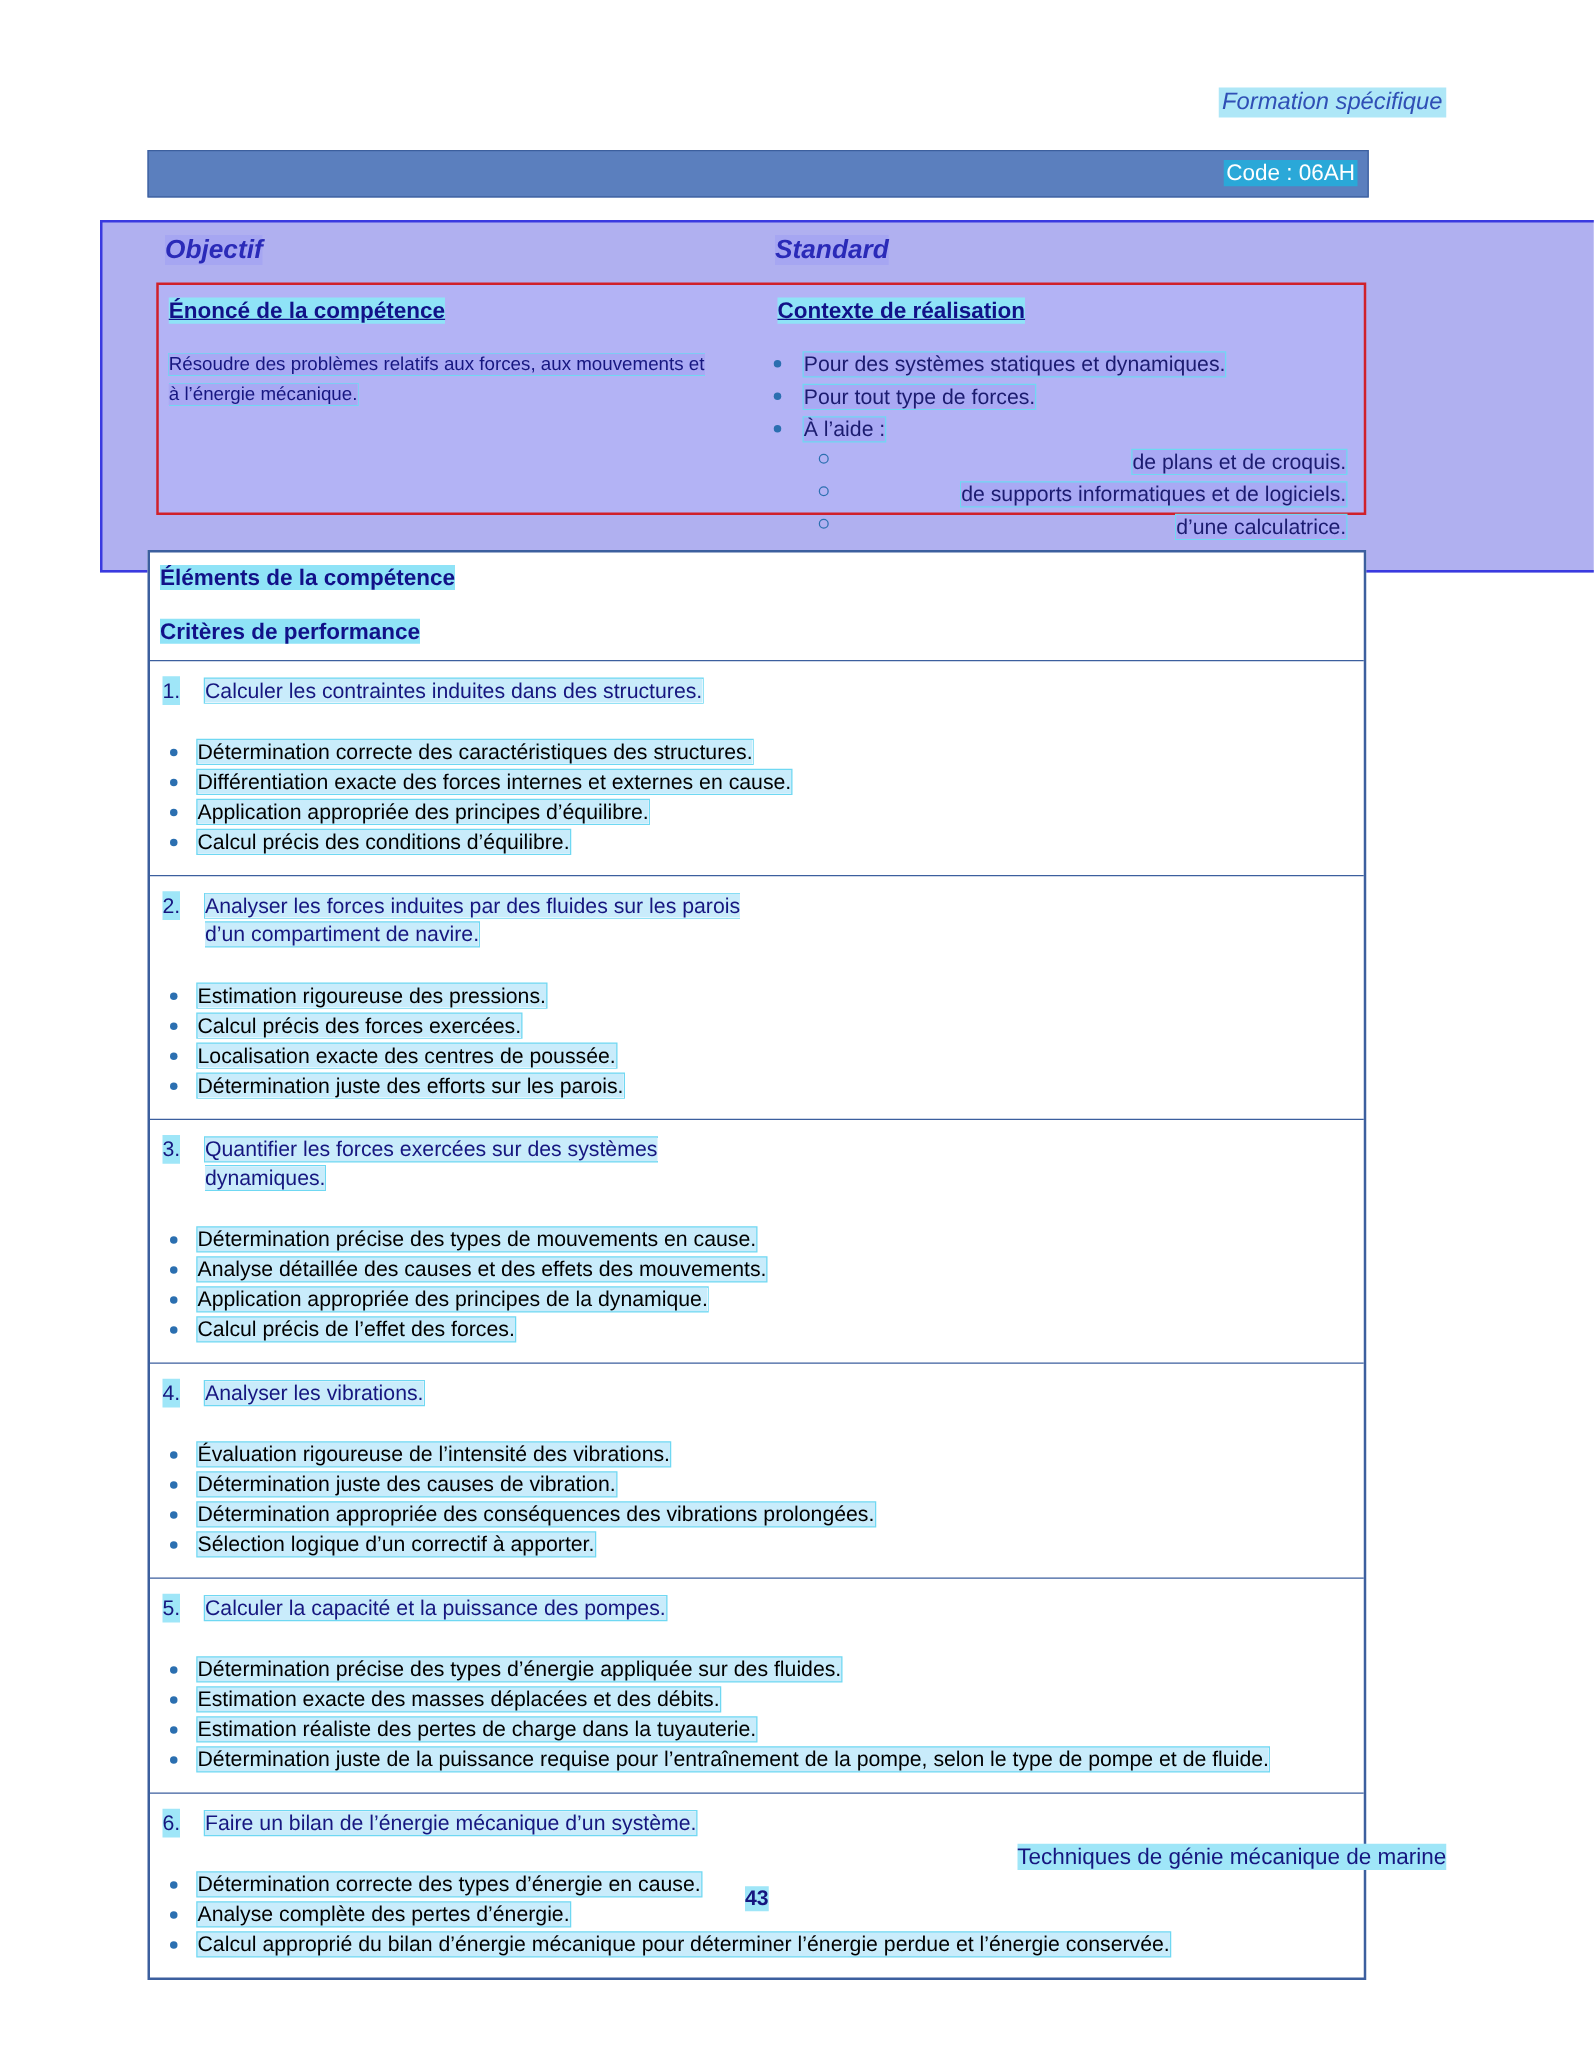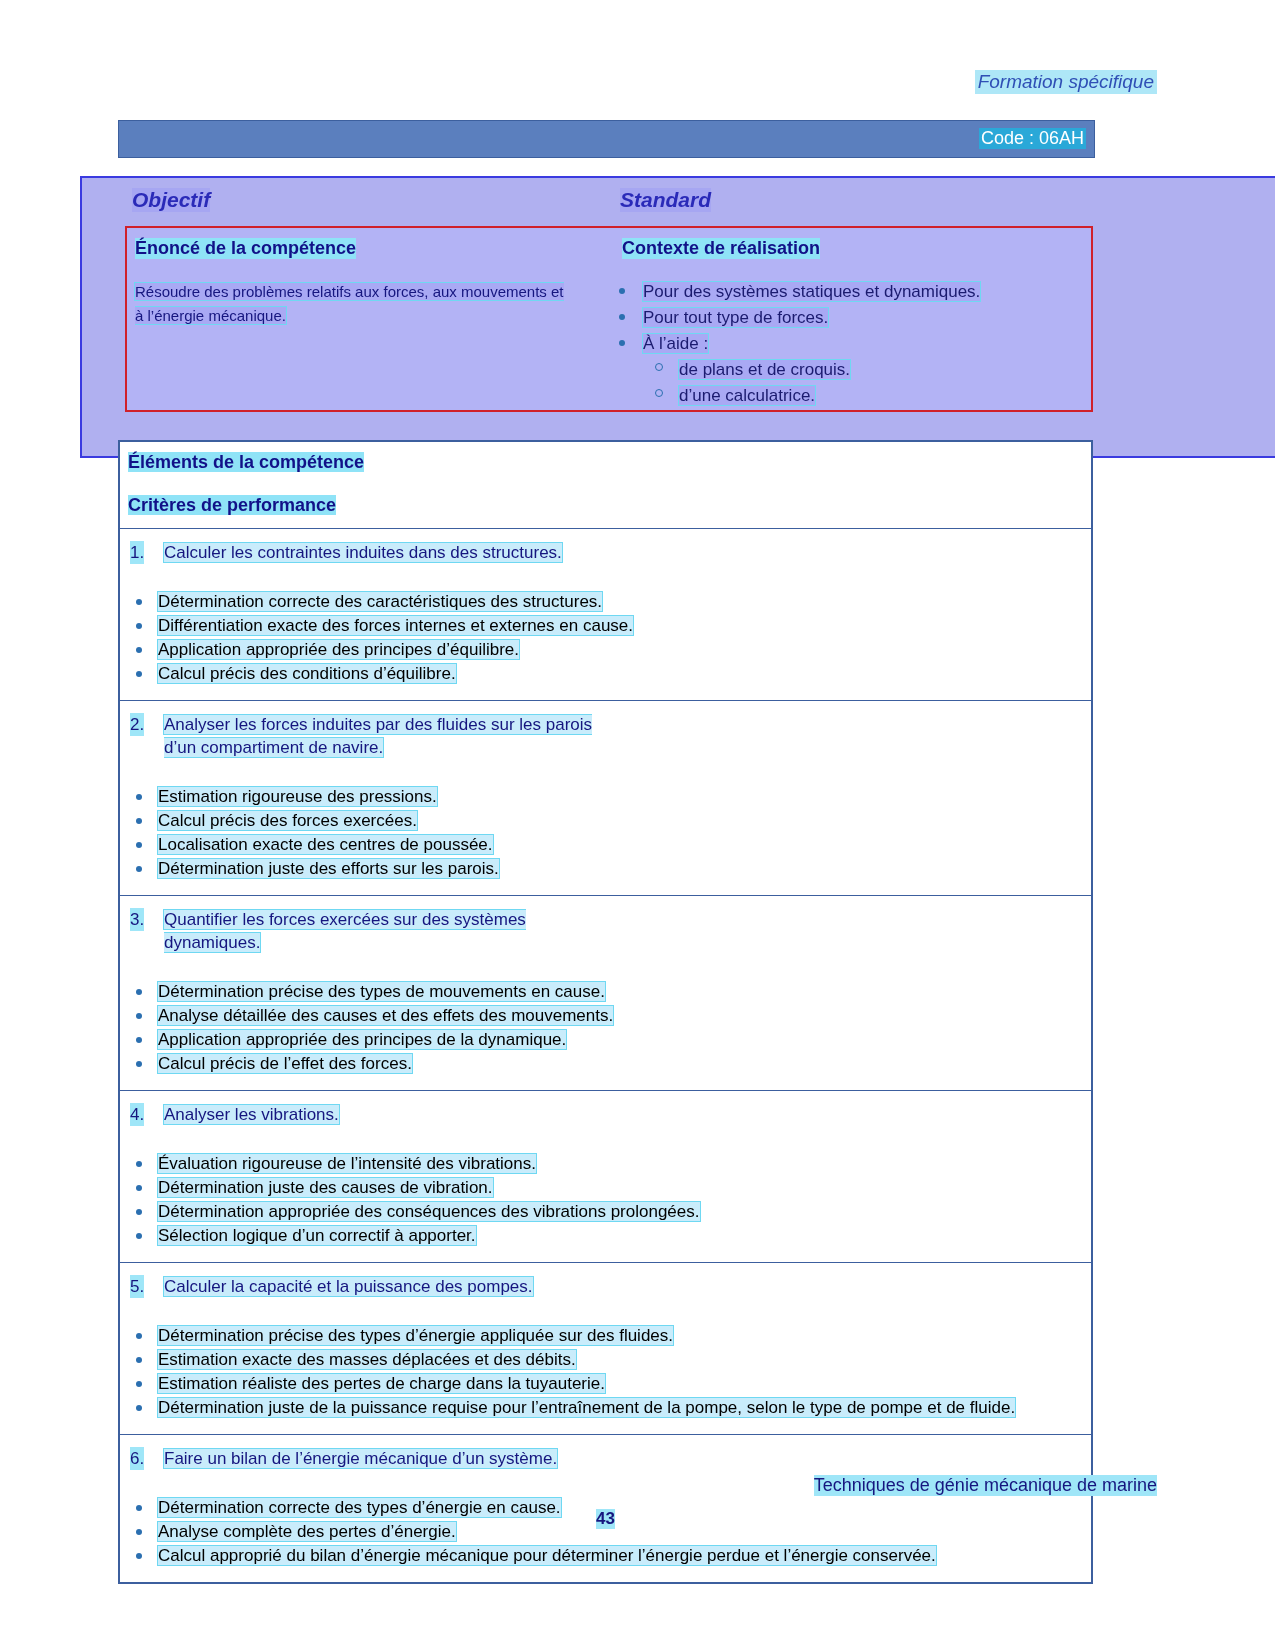--- a/index.html
+++ b/index.html
@@ -86,20 +86,21 @@
     background: #b3b3f5;
   }
   .rb-head-left, .rb-head-right {
     position: absolute;
     top: 10px;
     font-size: 18px;
     font-weight: bold;
     color: #111188;
     background: #8fe3f7;
     white-space: nowrap;
+    text-decoration: underline;
   }
   .rb-head-left { left: 8px; }
   .rb-head-right { left: 495px; }
 
   .rb-body-left {
     position: absolute;
     left: 8px;
     top: 52px;
     width: 440px;
     font-size: 15px;
@@ -133,20 +134,21 @@
     border-radius: 50%;
   }
   .rb-list .li .txt {
     background: #a9a9f4;
     box-shadow: 0 0 0 1px #6fd8f2;
   }
   .rb-sub {
     position: relative;
     padding-left: 72px;
     margin-bottom: 2px;
+    text-align: right;
   }
   .rb-sub .obullet {
     position: absolute;
     left: 48px;
     top: 5px;
     width: 6px;
     height: 6px;
     border: 1px solid #2b6fb0;
     border-radius: 50%;
   }
@@ -284,20 +286,24 @@
         <div class="li">
           <span class="bullet"></span>
           <span class="txt">À l’aide :</span>
         </div>
         <div class="rb-sub">
           <span class="obullet"></span>
           <span class="txt">de plans et de croquis.</span>
         </div>
         <div class="rb-sub">
           <span class="obullet"></span>
+          <span class="txt">de supports informatiques et de logiciels.</span>
+        </div>
+        <div class="rb-sub">
+          <span class="obullet"></span>
           <span class="txt">d’une calculatrice.</span>
         </div>
       </div>
     </div>
   </div>
 
   <div class="table">
 
     <div class="trow thead">
       <div class="cell cell-left">

